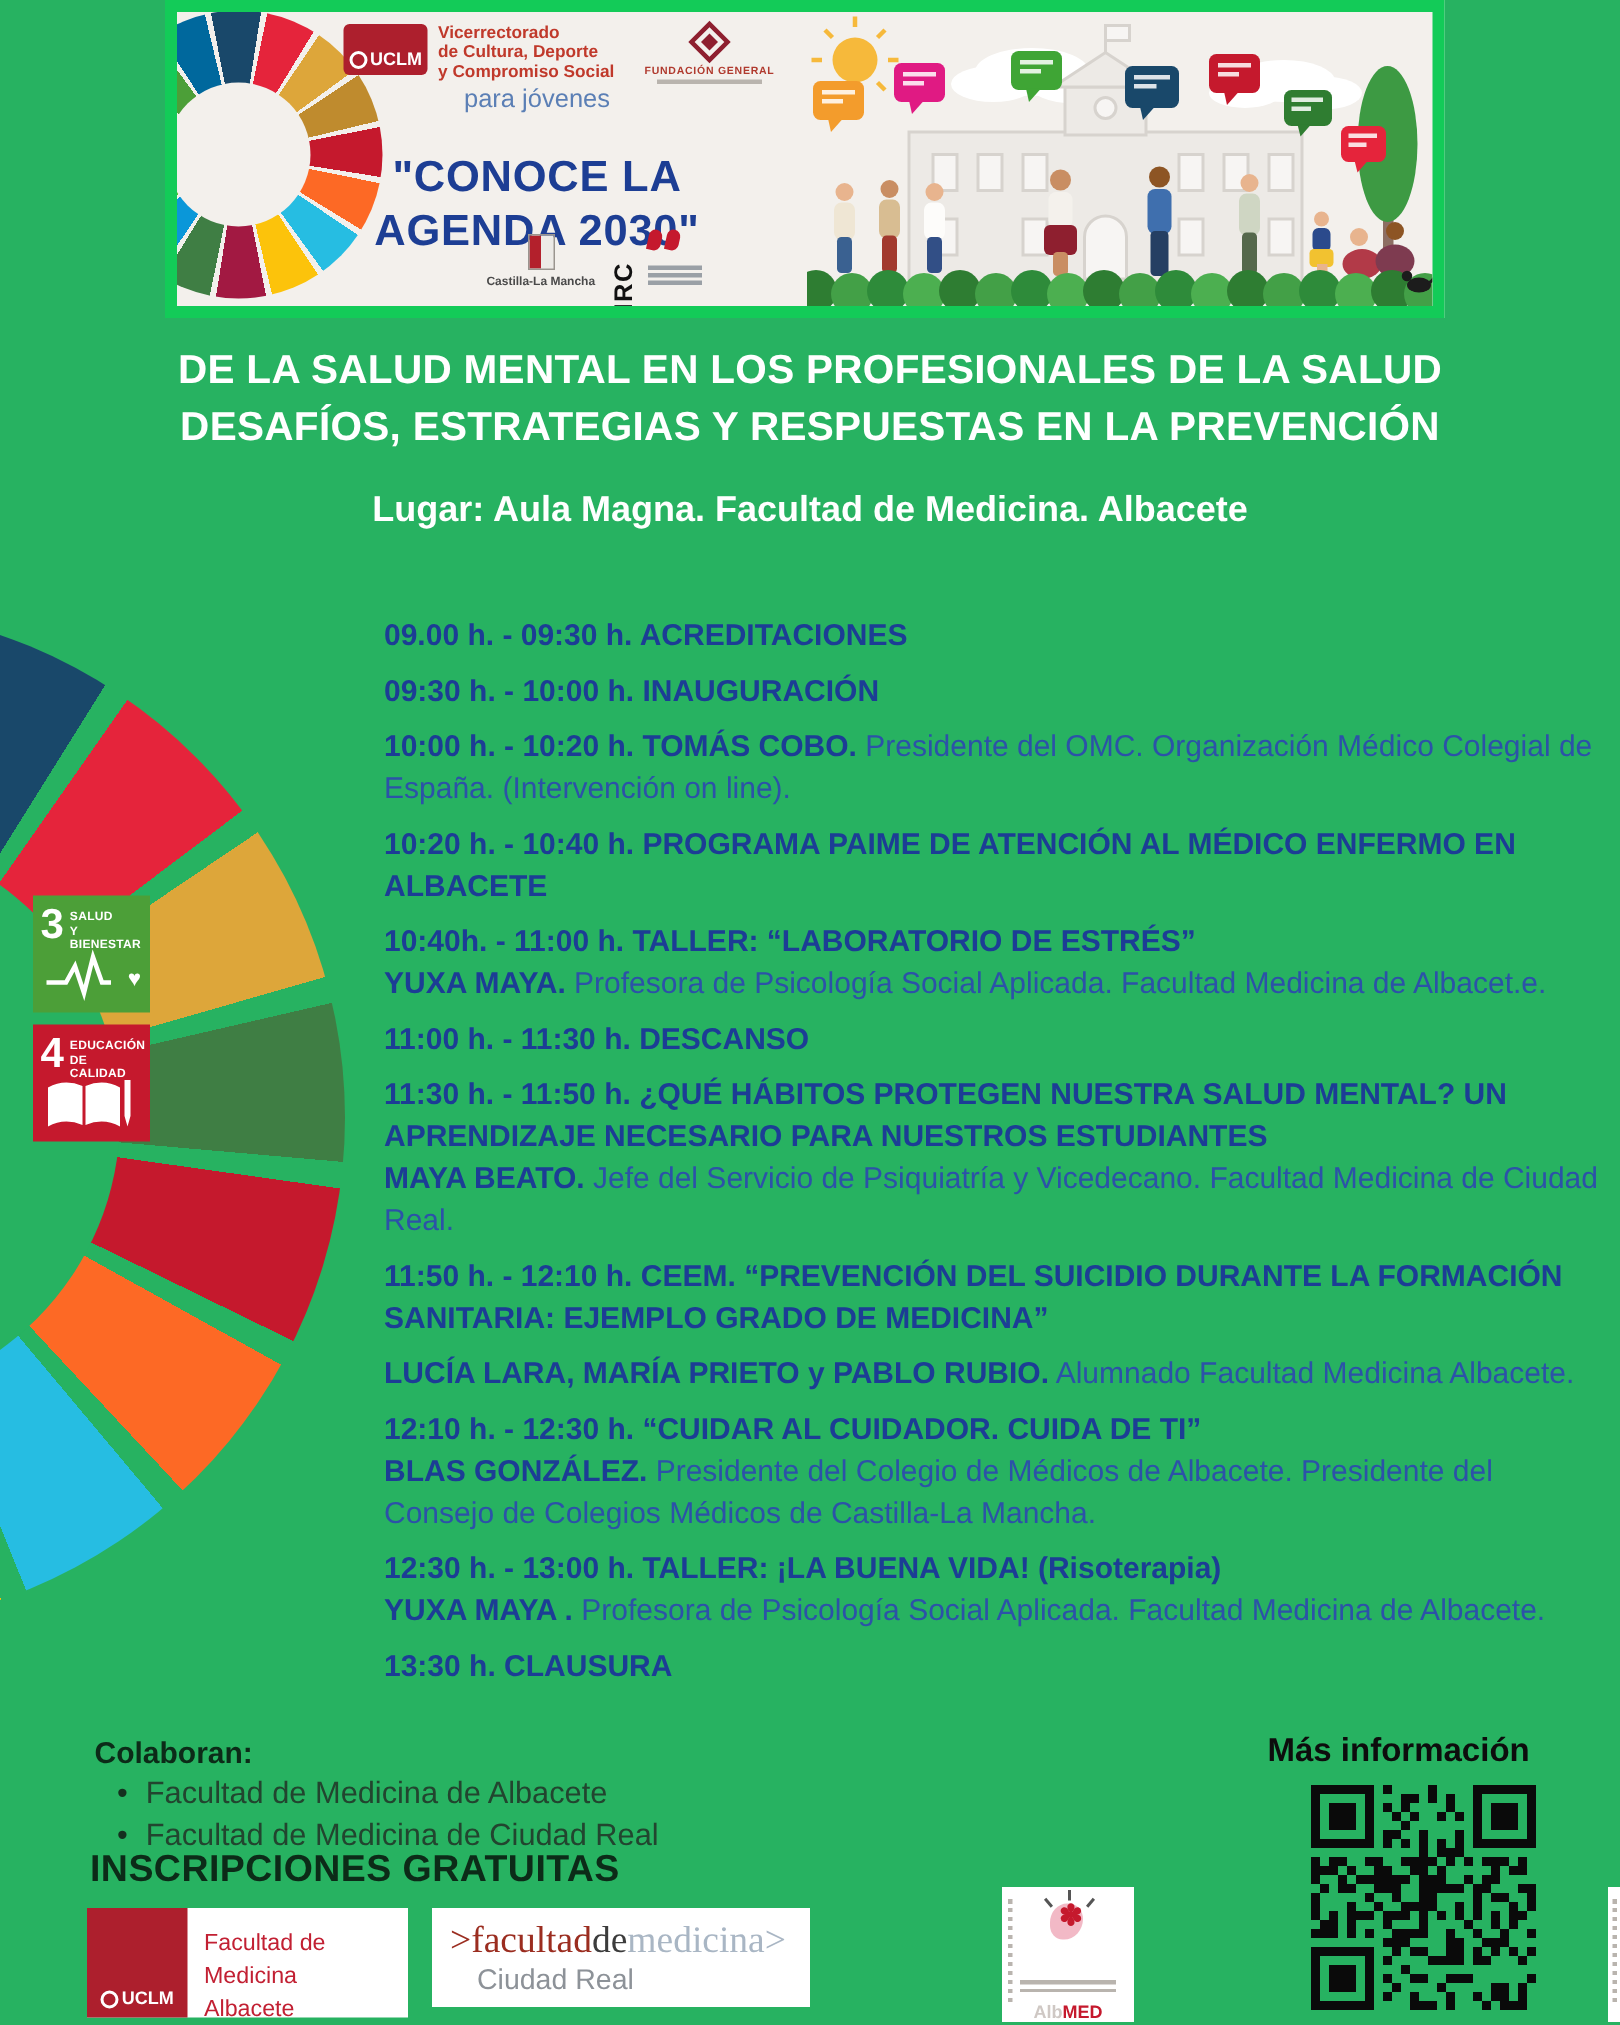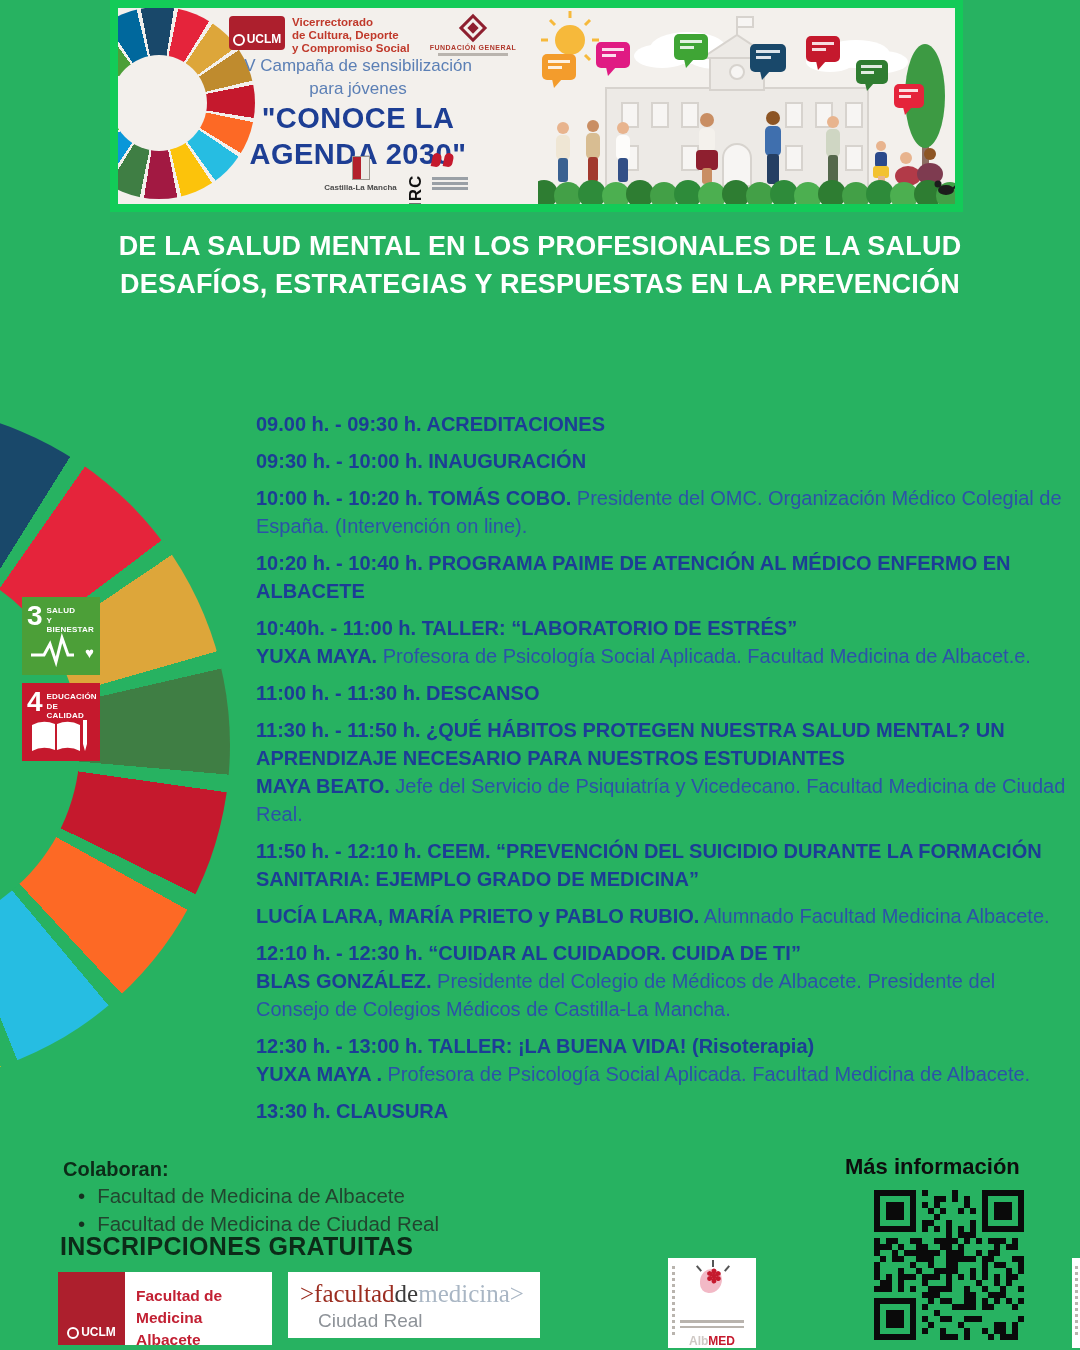--- a/index.html
+++ b/index.html
@@ -62,21 +62,21 @@
   .colab-list{position:absolute;left:70px;top:1182px;margin:0;padding:0;list-style:none;color:#22452f;font-size:20.5px;line-height:28px;}
   .colab-list li::before{content:"\2022";margin:0 12px 0 8px;color:#15301f;}
   .inscripciones{position:absolute;left:60px;top:1232px;font-size:25px;font-weight:800;color:#0c2b18;letter-spacing:.3px;}
   .mas-info{position:absolute;left:845px;top:1154px;width:185px;text-align:left;font-size:22px;font-weight:800;color:#0d0d0d;}
   .qr{position:absolute;left:874px;top:1190px;width:150px;height:150px;}
 
   .logo-box{position:absolute;background:#fff;}
   .lb-uclm{left:58px;top:1272px;width:214px;height:73px;}
   .lb-uclm .red{position:absolute;left:0;top:0;width:67px;height:73px;background:#ad1f2d;color:#fff;
     font-weight:800;font-size:12px;display:flex;align-items:flex-end;justify-content:center;padding-bottom:6px;box-sizing:border-box;}
-  .lb-uclm .txt{position:absolute;left:78px;top:13px;color:#c22033;font-weight:700;font-size:15.5px;line-height:22px;}
+  .lb-uclm .txt{position:absolute;left:78px;top:13px;color:#c22033;font-weight:400;font-size:15.5px;line-height:22px;}
   .lb-fmcr{left:288px;top:1272px;width:252px;height:66px;}
   .lb-fmcr .serif{position:absolute;left:12px;top:8px;font-family:"Liberation Serif",serif;font-size:25px;}
   .lb-fmcr .s1{color:#9b2d20;} .lb-fmcr .s2{color:#3c3c3c;} .lb-fmcr .s3{color:#a9b6c4;}
   .lb-fmcr .sub{position:absolute;left:30px;top:38px;font-size:19px;color:#8d9298;}
   .lb-albmed{left:668px;top:1258px;width:88px;height:90px;}
   .alb-vbar{position:absolute;left:4px;top:8px;width:3px;height:70px;
     background:repeating-linear-gradient(#b9b4ae 0 3px,#fff 3px 6px);}
   .alb-icon{position:absolute;left:30px;top:7px;width:30px;height:30px;}
   .alb-head{position:absolute;left:2px;top:4px;width:22px;height:24px;background:#f2b9c6;border-radius:55% 45% 60% 40%;}
   .alb-gear{position:absolute;left:8px;top:0;color:#c5192d;font-size:19px;font-weight:bold;}
@@ -109,21 +109,20 @@
       <div>y Compromiso Social</div>
     </div>
 
     <div class="fund">
       <div class="diamond"></div>
       <div class="fund-name">FUNDACIÓN GENERAL</div>
       <div class="fund-bar"></div>
     </div>
 
     <div class="campaign">
-      <div>V Campaña de sensibilización</div>
       <div>para jóvenes</div>
     </div>
     <div class="conoce">
       <div>"CONOCE LA</div>
       <div>AGENDA 2030"</div>
     </div>
 
     <div class="clm">
       <div class="crest"></div>
       <div class="clm-name">Castilla-La Mancha</div>
@@ -295,20 +294,21 @@
           <polygon points="9,23 18,23 11,31" fill="#E5243B"></polygon>
           <rect x="5" y="5" width="19" height="3" fill="#ffffffd9"></rect>
           <rect x="5" y="11" width="12" height="3" fill="#ffffffd9"></rect>
         </g>
     </svg>
   </div>
 
   <div class="hero">
     <div class="t">DE LA SALUD MENTAL EN LOS PROFESIONALES DE LA SALUD</div>
     <div class="t">DESAFÍOS, ESTRATEGIAS Y RESPUESTAS EN LA PREVENCIÓN</div>
+    <div class="lugar">Lugar: Aula Magna. Facultad de Medicina. Albacete</div>
   </div>
 
   <div class="wheel-big" style="background: conic-gradient(from 14deg, rgb(25, 72, 106) 0deg, rgb(25, 72, 106) 18deg, transparent 18deg, transparent 21deg, rgb(229, 36, 59) 21deg, rgb(229, 36, 59) 39deg, transparent 39deg, transparent 42deg, rgb(221, 166, 58) 42deg, rgb(221, 166, 58) 60deg, transparent 60deg, transparent 63deg, rgb(63, 126, 68) 63deg, rgb(63, 126, 68) 81deg, transparent 81deg, transparent 84deg, rgb(197, 25, 45) 84deg, rgb(197, 25, 45) 102deg, transparent 102deg, transparent 105deg, rgb(253, 105, 37) 105deg, rgb(253, 105, 37) 123deg, transparent 123deg, transparent 126deg, rgb(38, 189, 226) 126deg, rgb(38, 189, 226) 144deg, transparent 144deg, transparent 147deg, rgb(252, 195, 11) 147deg, rgb(252, 195, 11) 165deg, transparent 165deg, transparent 168deg, rgb(162, 25, 66) 168deg, rgb(162, 25, 66) 186deg, transparent 186deg, transparent 189deg, transparent 189deg, transparent 360deg);"></div>
 
   <div class="sdg-card" style="top:597px;background:#4C9F38;">
     <div class="hd">
       <div class="sdg-num">3</div>
       <div class="sdg-label">
         <div>SALUD</div>
           <div>Y BIENESTAR</div>

